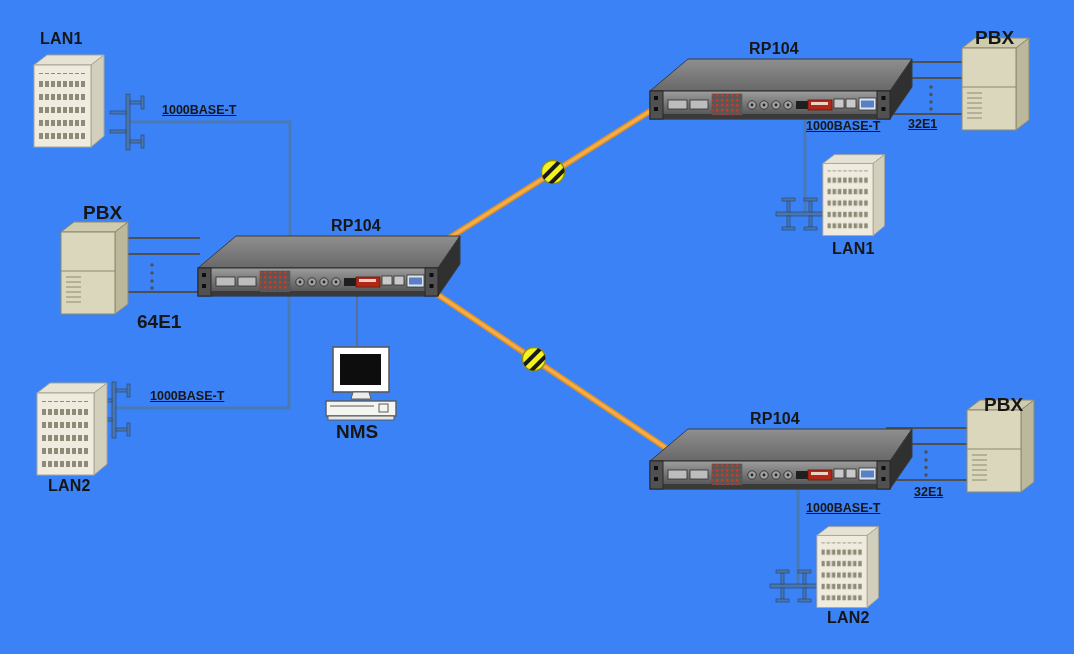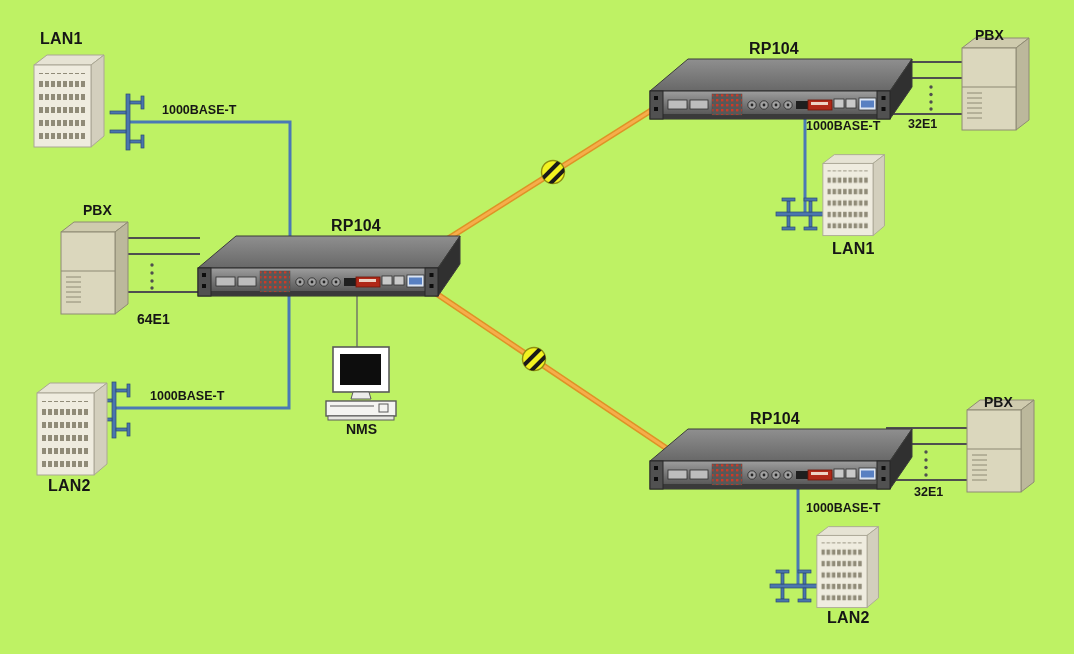--- a/index.html
+++ b/index.html
@@ -1,23 +1,23 @@
 <!DOCTYPE html>
 <html><head>
 <meta charset="utf-8">
 <style>
   html,body{margin:0;padding:0;background:#ffffff;}
-  #stage{position:relative;width:1074px;height:654px;background:#bef264;overflow:hidden;
+  #stage{position:relative;width:1074px;height:654px;background:#3b82f6;overflow:hidden;
          font-family:"Liberation Sans",sans-serif;}
   #stage svg{position:absolute;left:0;top:0;}
   .lbl{position:absolute;font-weight:bold;color:#161616;white-space:nowrap;
        font-family:"Liberation Sans",sans-serif;line-height:1;}
   .lbl-lg{font-size:16px;letter-spacing:.2px;}
-  .lbl-md{font-size:14px;}
-  .lbl-sm{font-size:12.5px;}
+  .lbl-md{font-size:19px;}
+  .lbl-sm{font-size:12.5px;text-decoration:underline;}
 </style>
 </head>
 <body>
 
 <div id="stage">
 
   <svg width="1074" height="654" viewBox="0 0 1074 654">
     <defs>
       <linearGradient id="gTop" x1="0" y1="0" x2="0" y2="1">
         <stop offset="0" stop-color="#8f8f8f"></stop>
@@ -203,21 +203,21 @@
     <use href="#sym-pbx" x="966" y="397"></use>
 
     <use href="#sym-nms" x="326" y="347"></use>
   </svg>
 
   <div class="lbl lbl-lg" style="left:40px;top:31px">LAN1</div>
   <div class="lbl lbl-sm" style="left:162px;top:104px">1000BASE-T</div>
   <div class="lbl lbl-md" style="left:83px;top:203px">PBX</div>
   <div class="lbl lbl-md" style="left:137px;top:312px">64E1</div>
   <div class="lbl lbl-lg" style="left:331px;top:218px">RP104</div>
-  <div class="lbl lbl-md" style="left:346px;top:422px">NMS</div>
+  <div class="lbl lbl-md" style="left:336px;top:422px">NMS</div>
   <div class="lbl lbl-sm" style="left:150px;top:390px">1000BASE-T</div>
   <div class="lbl lbl-lg" style="left:48px;top:478px">LAN2</div>
 
   <div class="lbl lbl-lg" style="left:749px;top:41px">RP104</div>
   <div class="lbl lbl-md" style="left:975px;top:28px">PBX</div>
   <div class="lbl lbl-sm" style="left:806px;top:120px">1000BASE-T</div>
   <div class="lbl lbl-sm" style="left:908px;top:118px">32E1</div>
   <div class="lbl lbl-lg" style="left:832px;top:241px">LAN1</div>
 
   <div class="lbl lbl-lg" style="left:750px;top:411px">RP104</div>

